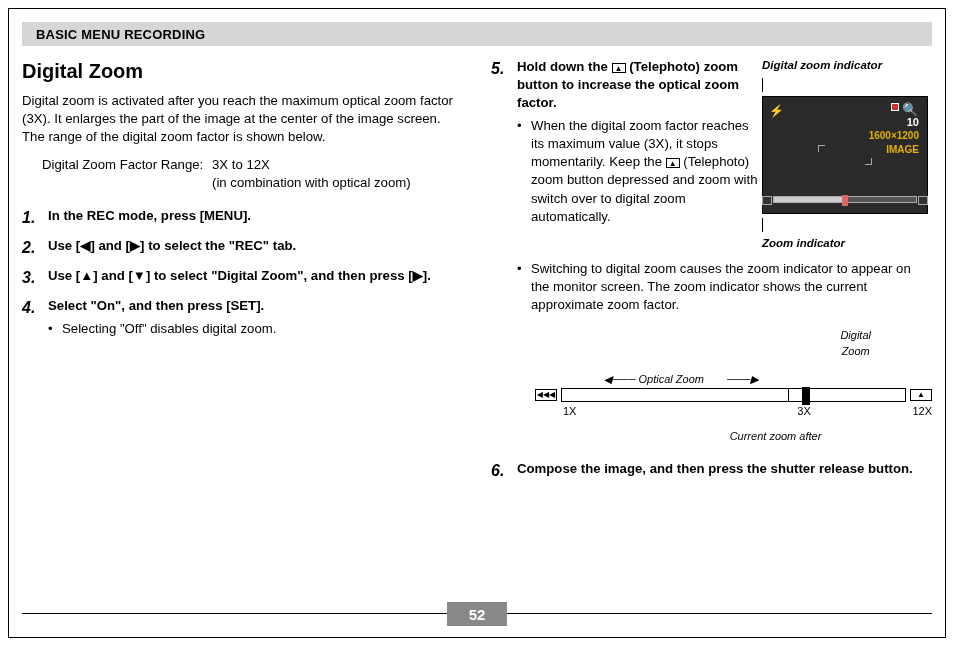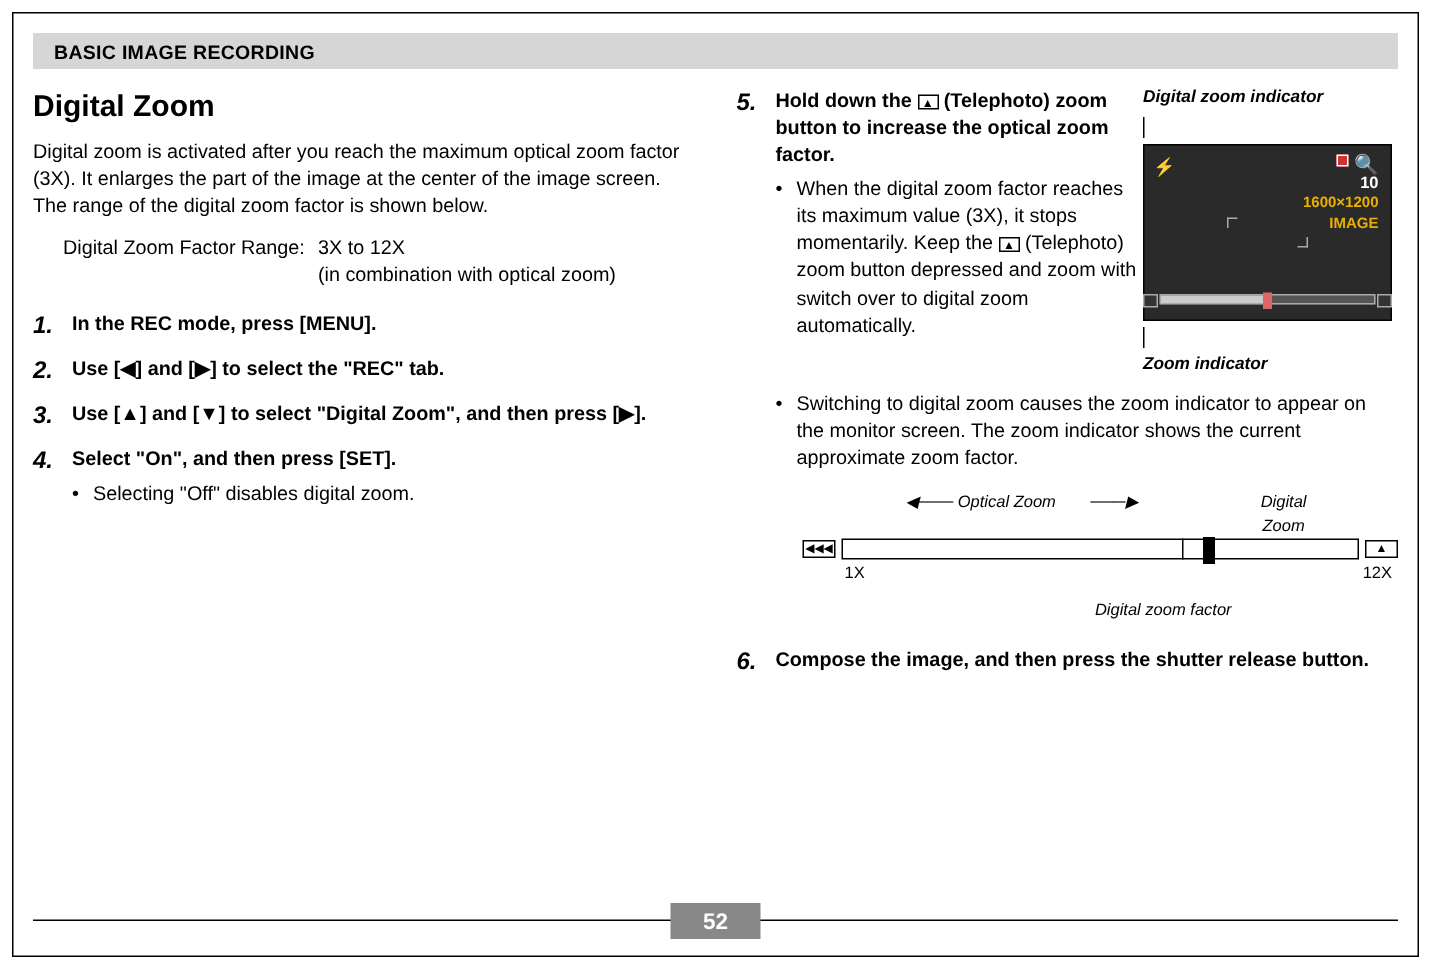--- a/index.html
+++ b/index.html
@@ -80,21 +80,21 @@
   }
   .scr-bar-fill { position:absolute; left:0; top:0; bottom:0; width:48%; background:#ccc;}
   .scr-bar-knob { position:absolute; left:48%; top:-2px; width:6px; height:11px; background:#d66; }
   .scr-bar-left, .scr-bar-right {
     position:absolute; top:-1px; width:10px; height:9px; background:#333; border:1px solid #aaa;
   }
   .scr-bar-left{left:-12px;} .scr-bar-right{right:-12px;}
   .label-line { width:1px; height:14px; background:#000; }
   .zoom-diagram { margin: 14px 0 0 18px; font-size:11px; font-style: italic;}
   .zd-top-labels { display:flex; margin-left:28px;}
-  .zd-top-labels span:first-child{flex:2.1; text-align:center;}
+  .zd-top-labels span:first-child{flex:2.1; text-align:center;margin-top:44px;}
   .zd-top-labels span:last-child{flex:1; text-align:center; padding-right:20px;}
   .zd-bar-row { display:flex; align-items:center; gap:4px;}
   .zd-label-tele-icon { width:22px; height:12px; border:1px solid #000; display:flex; align-items:center; justify-content:center; font-size:8px; font-style:normal; }
   .zd-bar { flex:1; height:14px; border:1px solid #000; position:relative; background:#fff;}
   .zd-tick-3x { position:absolute; left:66%; top:-1px; bottom:-1px; width:1px; background:#000;}
   .zd-knob { position:absolute; left:70%; top:-2px; width:8px; height:18px; background:#000;}
   .zd-bottom-labels{display:flex; margin-left:28px; margin-top:2px; font-style:normal;}
   .zd-bottom-labels span:nth-child(1){flex:0 0 0; }
   .zd-bottom-labels span:nth-child(2){flex:2; text-align:right; padding-right:4px;}
   .zd-bottom-labels span:nth-child(3){flex:1; text-align:right; padding-right:0;}
@@ -112,21 +112,21 @@
   }
   .tele-icon { display:inline-block; width:14px;height:10px;border:1px solid #000; font-size:8px; text-align:center; line-height:9px; vertical-align:middle; font-style:normal; font-weight:normal;}
   .inline-icon { font-weight: normal; }
 </style>
 </head>
 <body>
 
 <div class="outer-border"></div>
 
 <div class="header-bar">
-  <span>BASIC IMAGE RECORDING</span>
+  <span>BASIC MENU RECORDING</span>
 </div>
 
 <div class="content">
 
   <div class="col">
     <div class="h2">Digital Zoom</div>
     <div class="intro">Digital zoom is activated after you reach the maximum optical zoom factor (3X). It enlarges the part of the image at the center of the image screen. The range of the digital zoom factor is shown below.</div>
 
     <div class="range-block">
       <div class="range-row">
@@ -196,23 +196,24 @@
           <div class="zd-bar-row">
             <span class="zd-label-tele-icon">◀◀◀</span>
             <div class="zd-bar">
               <div class="zd-tick-3x"></div>
               <div class="zd-knob"></div>
             </div>
             <span class="zd-label-tele-icon">▲</span>
           </div>
           <div class="zd-bottom-labels">
             <span>1X</span>
+            <span>3X</span>
             <span>12X</span>
           </div>
-          <div class="zd-cur">Digital zoom factor</div>
+          <div class="zd-cur">Current zoom after</div>
         </div>
       </li>
 
       <li style="margin-top:16px;">
         <span>Compose the image, and then press the shutter release button.</span>
       </li>
     </ol>
   </div>
 </div>
 

